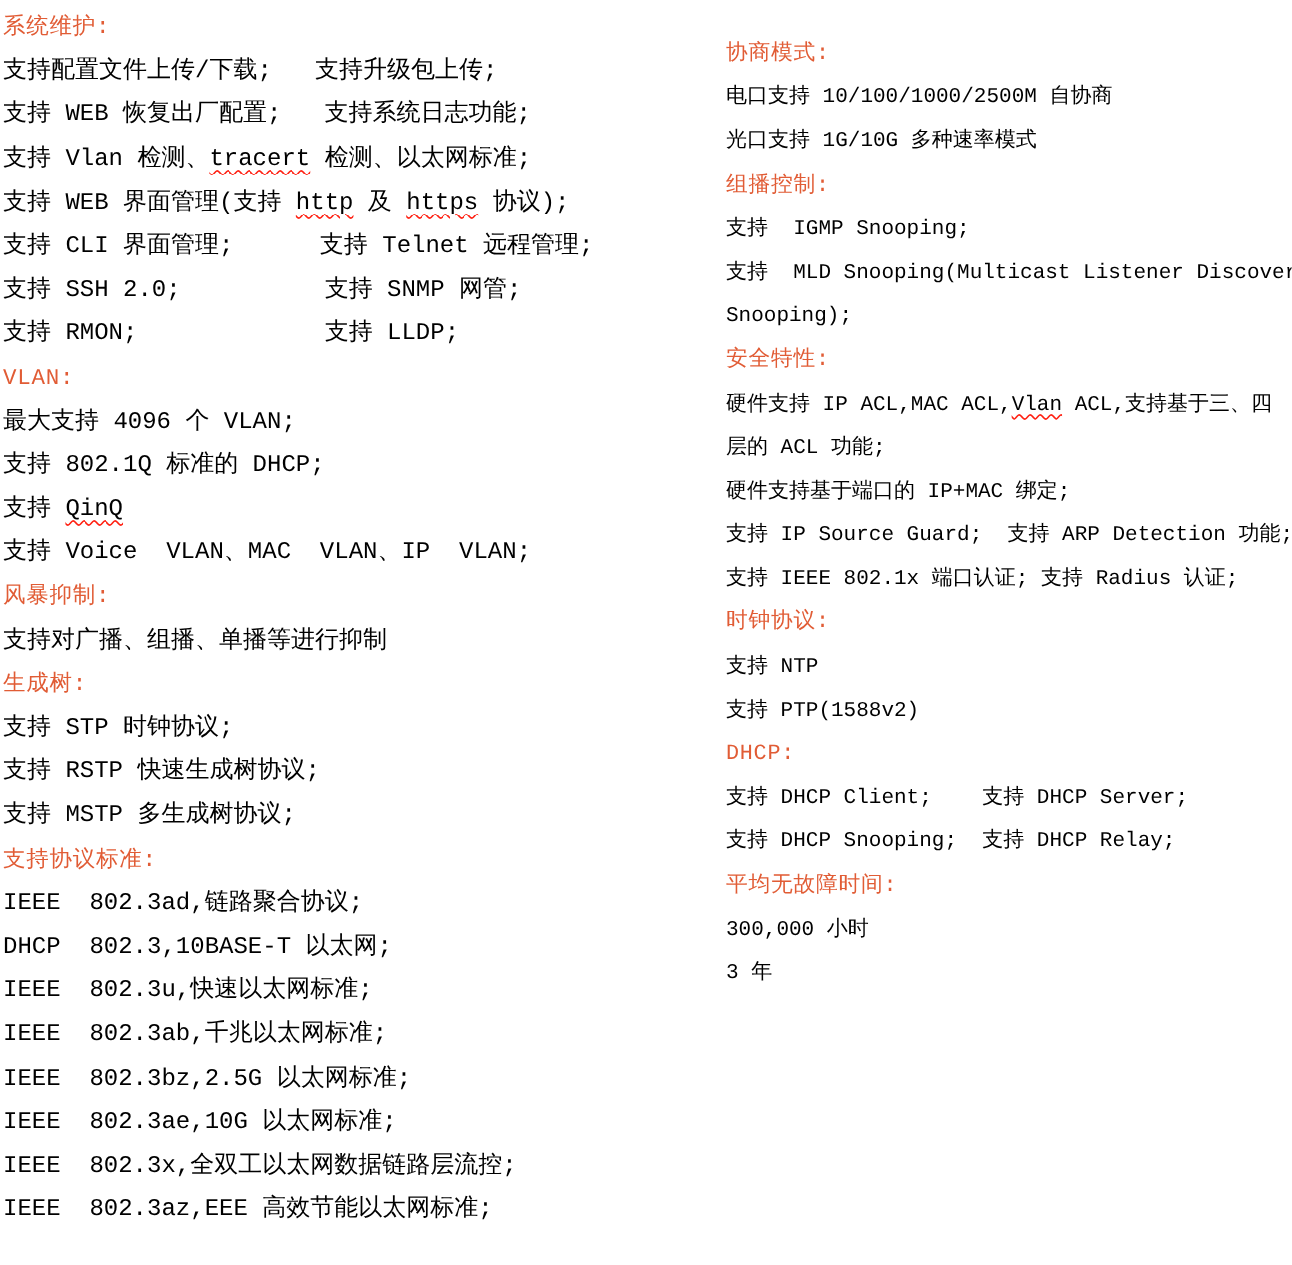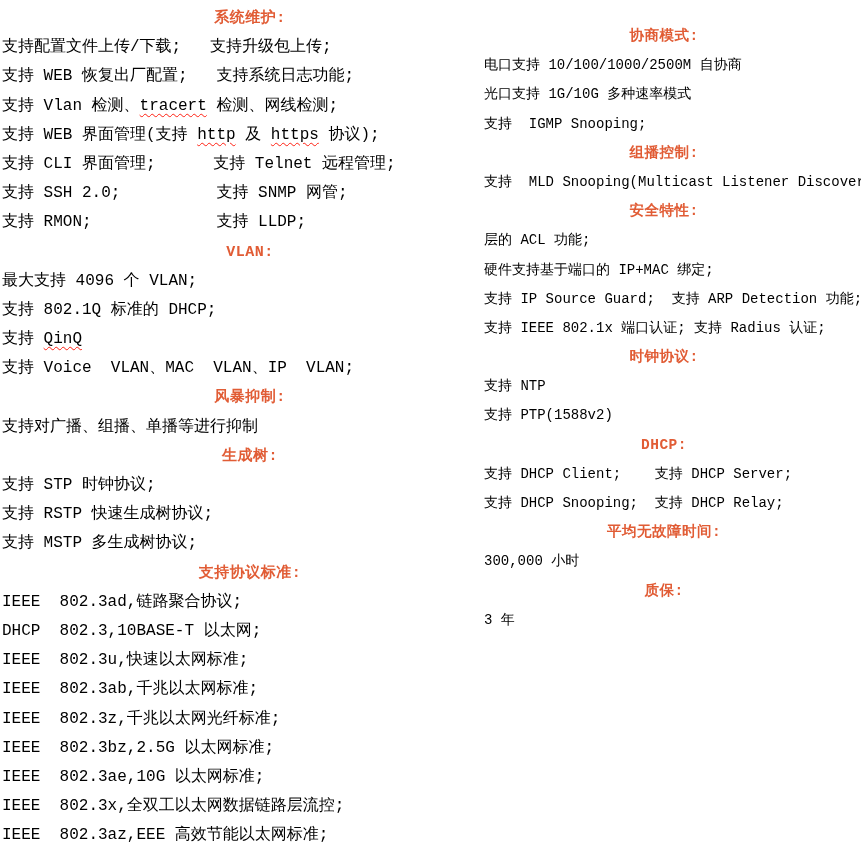--- a/index.html
+++ b/index.html
@@ -23,85 +23,84 @@
   .line{
     height:29.2px;
     line-height:29.2px;
     font-size:16px;
     color:var(--body-color);
     white-space:pre;
   }
   .col-right .line{font-size:14px;}
   .line.heading{
     color:var(--heading-color);
-    font-weight:bold;
+    font-weight:normal;
     font-size:15px;
     letter-spacing:0.5px;
-    text-align:center;
   }
   .col-right .line.heading{font-size:14.5px;}
   .sp{
     text-decoration-line:underline;
     text-decoration-style:wavy;
     text-decoration-color:var(--squiggle-color);
     text-decoration-thickness:1px;
     text-underline-offset:3px;
   }
 </style>
 </head>
 <body>
 
 <div class="page">
   <div class="col col-left" id="col-left">
       <div class="line heading"><span>系统维护:</span></div>
       <div class="line"><span>支持配置文件上传/下载;   支持升级包上传;</span></div>
       <div class="line"><span>支持 WEB 恢复出厂配置;   支持系统日志功能;</span></div>
-      <div class="line"><span>支持 Vlan 检测、</span><span class="sp">tracert</span><span> 检测、网线检测;</span></div>
+      <div class="line"><span>支持 Vlan 检测、</span><span class="sp">tracert</span><span> 检测、以太网标准;</span></div>
       <div class="line"><span>支持 WEB 界面管理(支持 </span><span class="sp">http</span><span> 及 </span><span class="sp">https</span><span> 协议);</span></div>
       <div class="line"><span>支持 CLI 界面管理;      支持 Telnet 远程管理;</span></div>
       <div class="line"><span>支持 SSH 2.0;          支持 SNMP 网管;</span></div>
       <div class="line"><span>支持 RMON;             支持 LLDP;</span></div>
       <div class="line heading"><span>VLAN:</span></div>
       <div class="line"><span>最大支持 4096 个 VLAN;</span></div>
       <div class="line"><span>支持 802.1Q 标准的 DHCP;</span></div>
       <div class="line"><span>支持 </span><span class="sp">QinQ</span></div>
       <div class="line"><span>支持 Voice  VLAN、MAC  VLAN、IP  VLAN;</span></div>
       <div class="line heading"><span>风暴抑制:</span></div>
       <div class="line"><span>支持对广播、组播、单播等进行抑制</span></div>
       <div class="line heading"><span>生成树:</span></div>
       <div class="line"><span>支持 STP 时钟协议;</span></div>
       <div class="line"><span>支持 RSTP 快速生成树协议;</span></div>
       <div class="line"><span>支持 MSTP 多生成树协议;</span></div>
       <div class="line heading"><span>支持协议标准:</span></div>
       <div class="line"><span>IEEE  802.3ad,链路聚合协议;</span></div>
       <div class="line"><span>DHCP  802.3,10BASE-T 以太网;</span></div>
       <div class="line"><span>IEEE  802.3u,快速以太网标准;</span></div>
       <div class="line"><span>IEEE  802.3ab,千兆以太网标准;</span></div>
-      <div class="line"><span>IEEE  802.3z,千兆以太网光纤标准;</span></div>
       <div class="line"><span>IEEE  802.3bz,2.5G 以太网标准;</span></div>
       <div class="line"><span>IEEE  802.3ae,10G 以太网标准;</span></div>
       <div class="line"><span>IEEE  802.3x,全双工以太网数据链路层流控;</span></div>
       <div class="line"><span>IEEE  802.3az,EEE 高效节能以太网标准;</span></div>
     </div>
   <div class="col col-right" id="col-right">
       <div class="line heading"><span>协商模式:</span></div>
       <div class="line"><span>电口支持 10/100/1000/2500M 自协商</span></div>
       <div class="line"><span>光口支持 1G/10G 多种速率模式</span></div>
+      <div class="line heading"><span>组播控制:</span></div>
       <div class="line"><span>支持  IGMP Snooping;</span></div>
-      <div class="line heading"><span>组播控制:</span></div>
       <div class="line"><span>支持  MLD Snooping(Multicast Listener Discovery</span></div>
+      <div class="line"><span>Snooping);</span></div>
       <div class="line heading"><span>安全特性:</span></div>
+      <div class="line"><span>硬件支持 IP ACL,MAC ACL,</span><span class="sp">Vlan</span><span> ACL,支持基于三、四</span></div>
       <div class="line"><span>层的 ACL 功能;</span></div>
       <div class="line"><span>硬件支持基于端口的 IP+MAC 绑定;</span></div>
       <div class="line"><span>支持 IP Source Guard;  支持 ARP Detection 功能;</span></div>
       <div class="line"><span>支持 IEEE 802.1x 端口认证; 支持 Radius 认证;</span></div>
       <div class="line heading"><span>时钟协议:</span></div>
       <div class="line"><span>支持 NTP</span></div>
       <div class="line"><span>支持 PTP(1588v2)</span></div>
       <div class="line heading"><span>DHCP:</span></div>
       <div class="line"><span>支持 DHCP Client;    支持 DHCP Server;</span></div>
       <div class="line"><span>支持 DHCP Snooping;  支持 DHCP Relay;</span></div>
       <div class="line heading"><span>平均无故障时间:</span></div>
       <div class="line"><span>300,000 小时</span></div>
-      <div class="line heading"><span>质保:</span></div>
       <div class="line"><span>3 年</span></div>
     </div>
 </div>
 
 </body></html>

